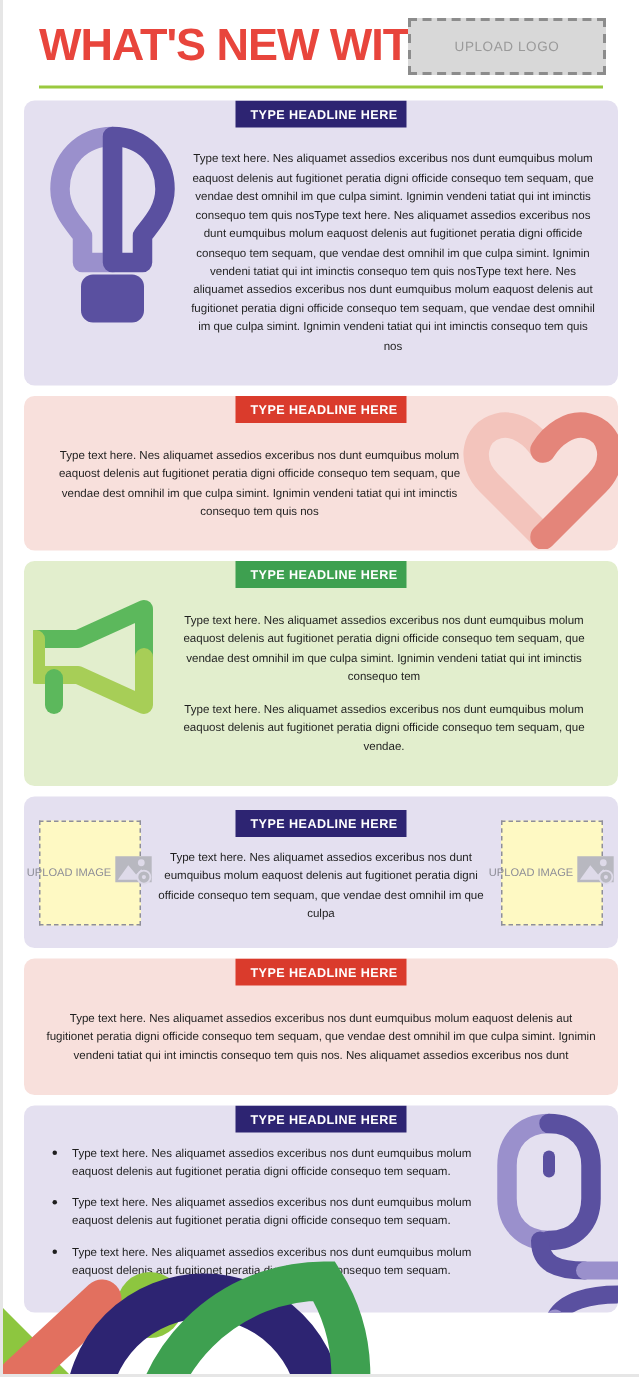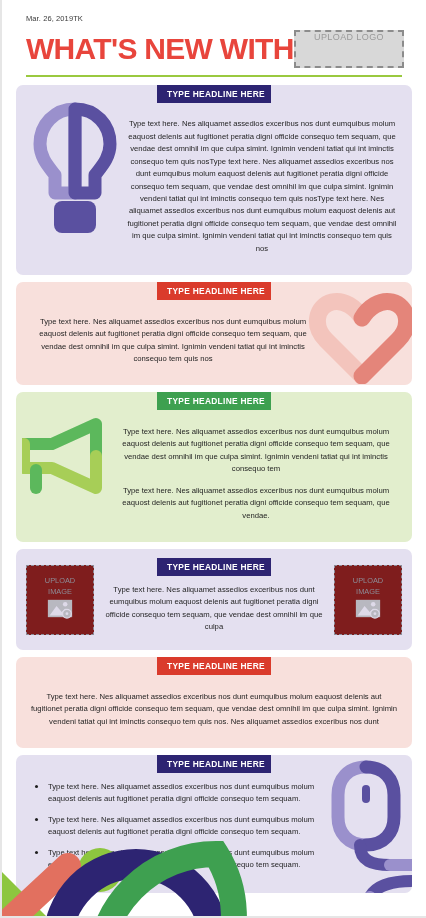--- a/index.html
+++ b/index.html
@@ -45,26 +45,27 @@
     color: #e8453c;
     letter-spacing: -0.7px;
     line-height: 34px;
     margin: 0;
     white-space: nowrap;
   }
   .upload-logo {
     position: absolute;
     right: -2px;
     top: -2px;
-    width: 110px;
+    width: 132px;
     height: 38px;
     background: #d8d8d8;
     border: 2px dashed #8c8c8c;
     box-sizing: border-box;
     display: flex;
+    align-items: center;
     justify-content: center;
     font-size: 9px;
     color: #9a9a9a;
     letter-spacing: 0.4px;
   }
   .intro-text {
     font-size: 8.6px;
     line-height: 1.52;
     color: #222222;
     margin-top: 6px;
@@ -159,24 +160,24 @@
     display: flex;
     align-items: center;
     padding: 9px 10px;
     min-height: 84px;
   }
   .upload-image {
     flex: 0 0 auto;
     width: 68px;
     height: 70px;
     border: 1.6px dashed #8e8e9a;
-    background: #7f1d1d;
+    background: #fef9c3;
     box-sizing: border-box;
     display: flex;
-    flex-direction: column;
+    flex-direction: row;
     align-items: center;
     justify-content: center;
     gap: 2px;
   }
   .upload-image .ui-label {
     font-size: 7.4px;
     color: #8d8d97;
     line-height: 1.25;
     text-align: center;
   }
@@ -245,21 +246,20 @@
     height: 2px;
     background: #e6e6e6;
   }
 </style>
 </head>
 <body>
 
 <div class="page">
 
   <div class="header">
-    <div class="date-line">Mar. 26, 2019TK</div>
     <div class="title-row">
       <h1 class="main-title">WHAT'S NEW WITH</h1>
       <div class="upload-logo">
         <span>UPLOAD LOGO</span>
       </div>
     </div>
   </div>
   <div class="divider"></div>
 
   <div class="sections">

